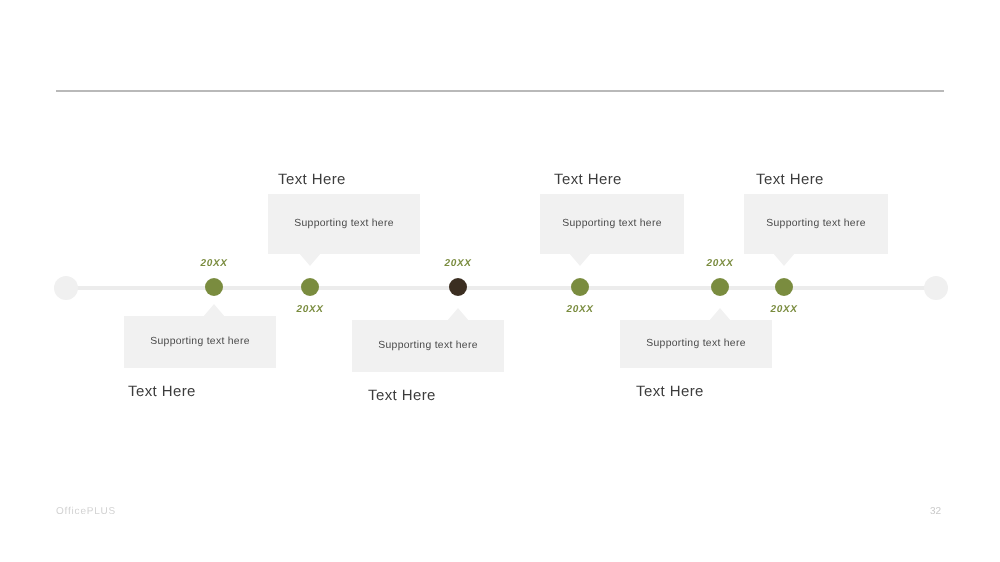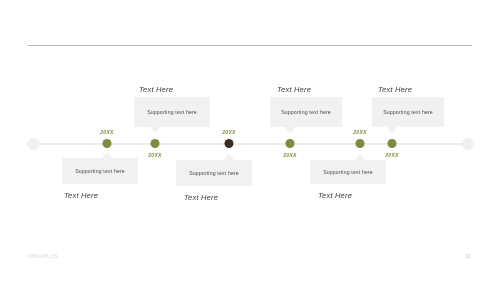--- a/index.html
+++ b/index.html
@@ -73,21 +73,20 @@
   .tail.down{border-top:7px solid #f1f1f1;}
   .tail.up{border-bottom:7px solid #f1f1f1;}
 
   
   .heading{
     position:absolute;
     font-size:7.5px;
     color:#3c3c3c;
     white-space:nowrap;
     letter-spacing:.2px;
-    font-style:italic;
   }
 
   
   .footer-brand{
     position:absolute;left:28px;top:253px;
     font-size:5px;color:#d2d2d2;letter-spacing:.4px;
   }
   .footer-page{
     position:absolute;left:465px;top:253px;
     font-size:5px;color:#c9c9c9;

